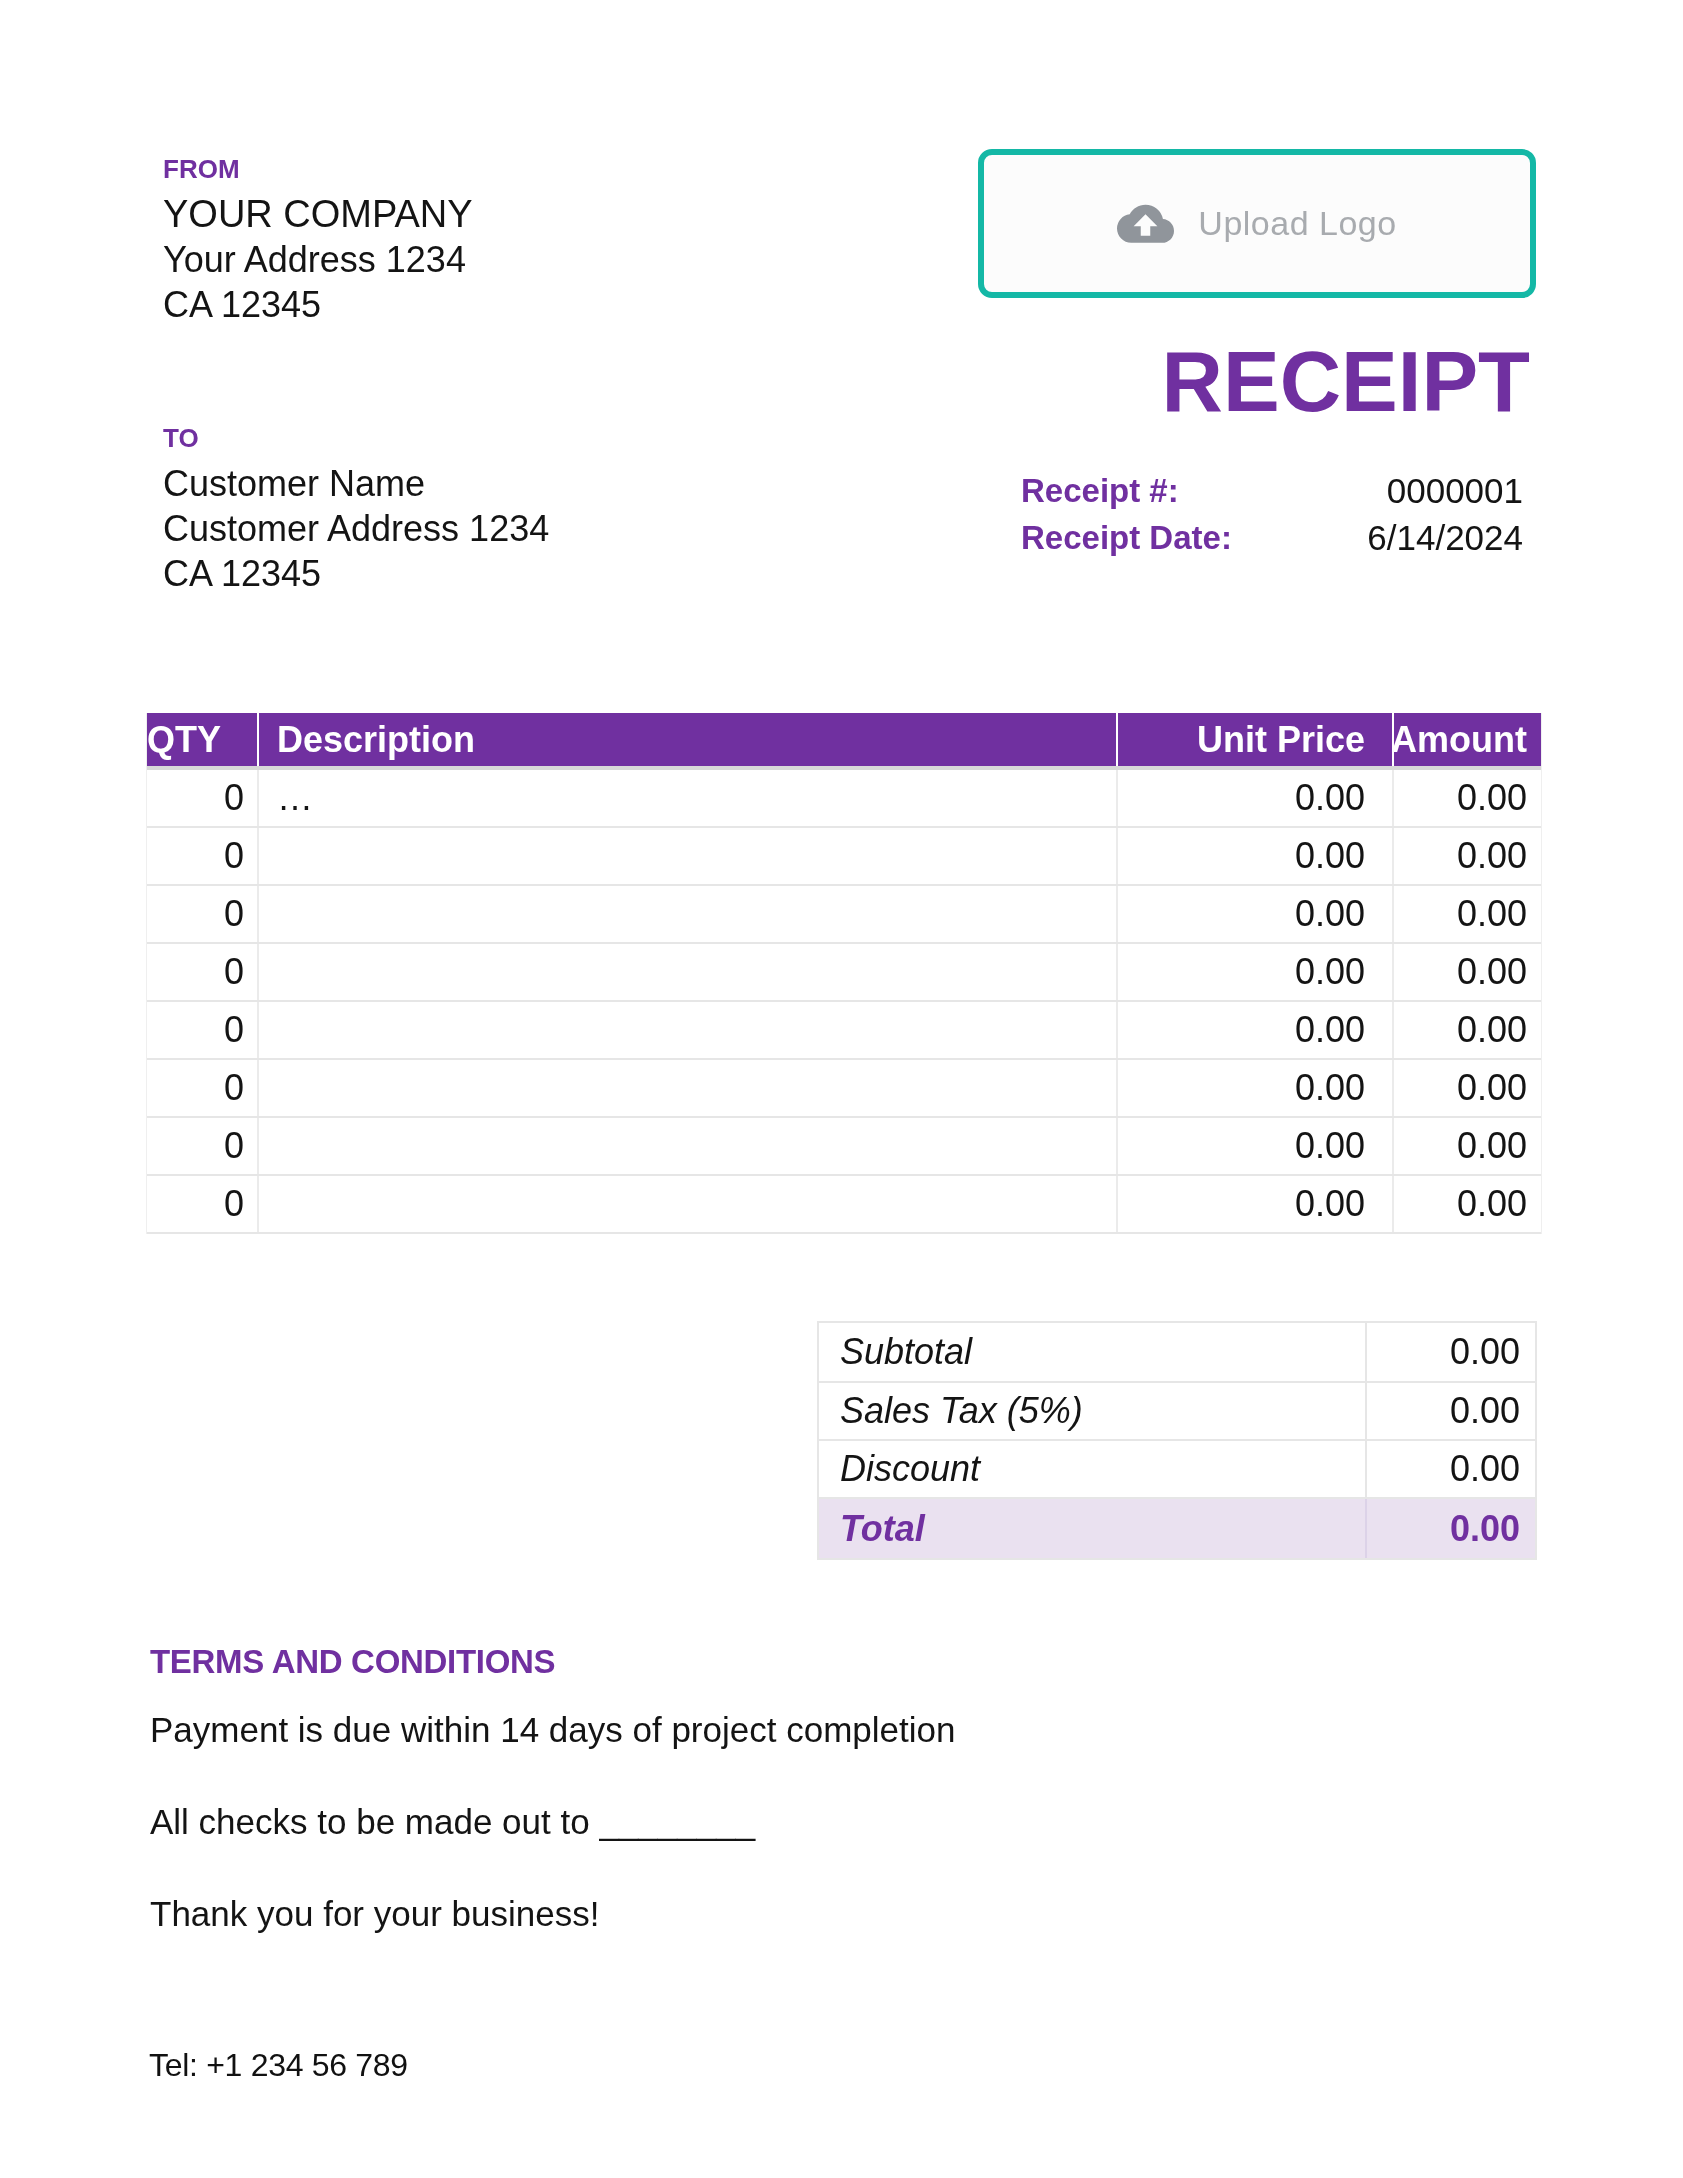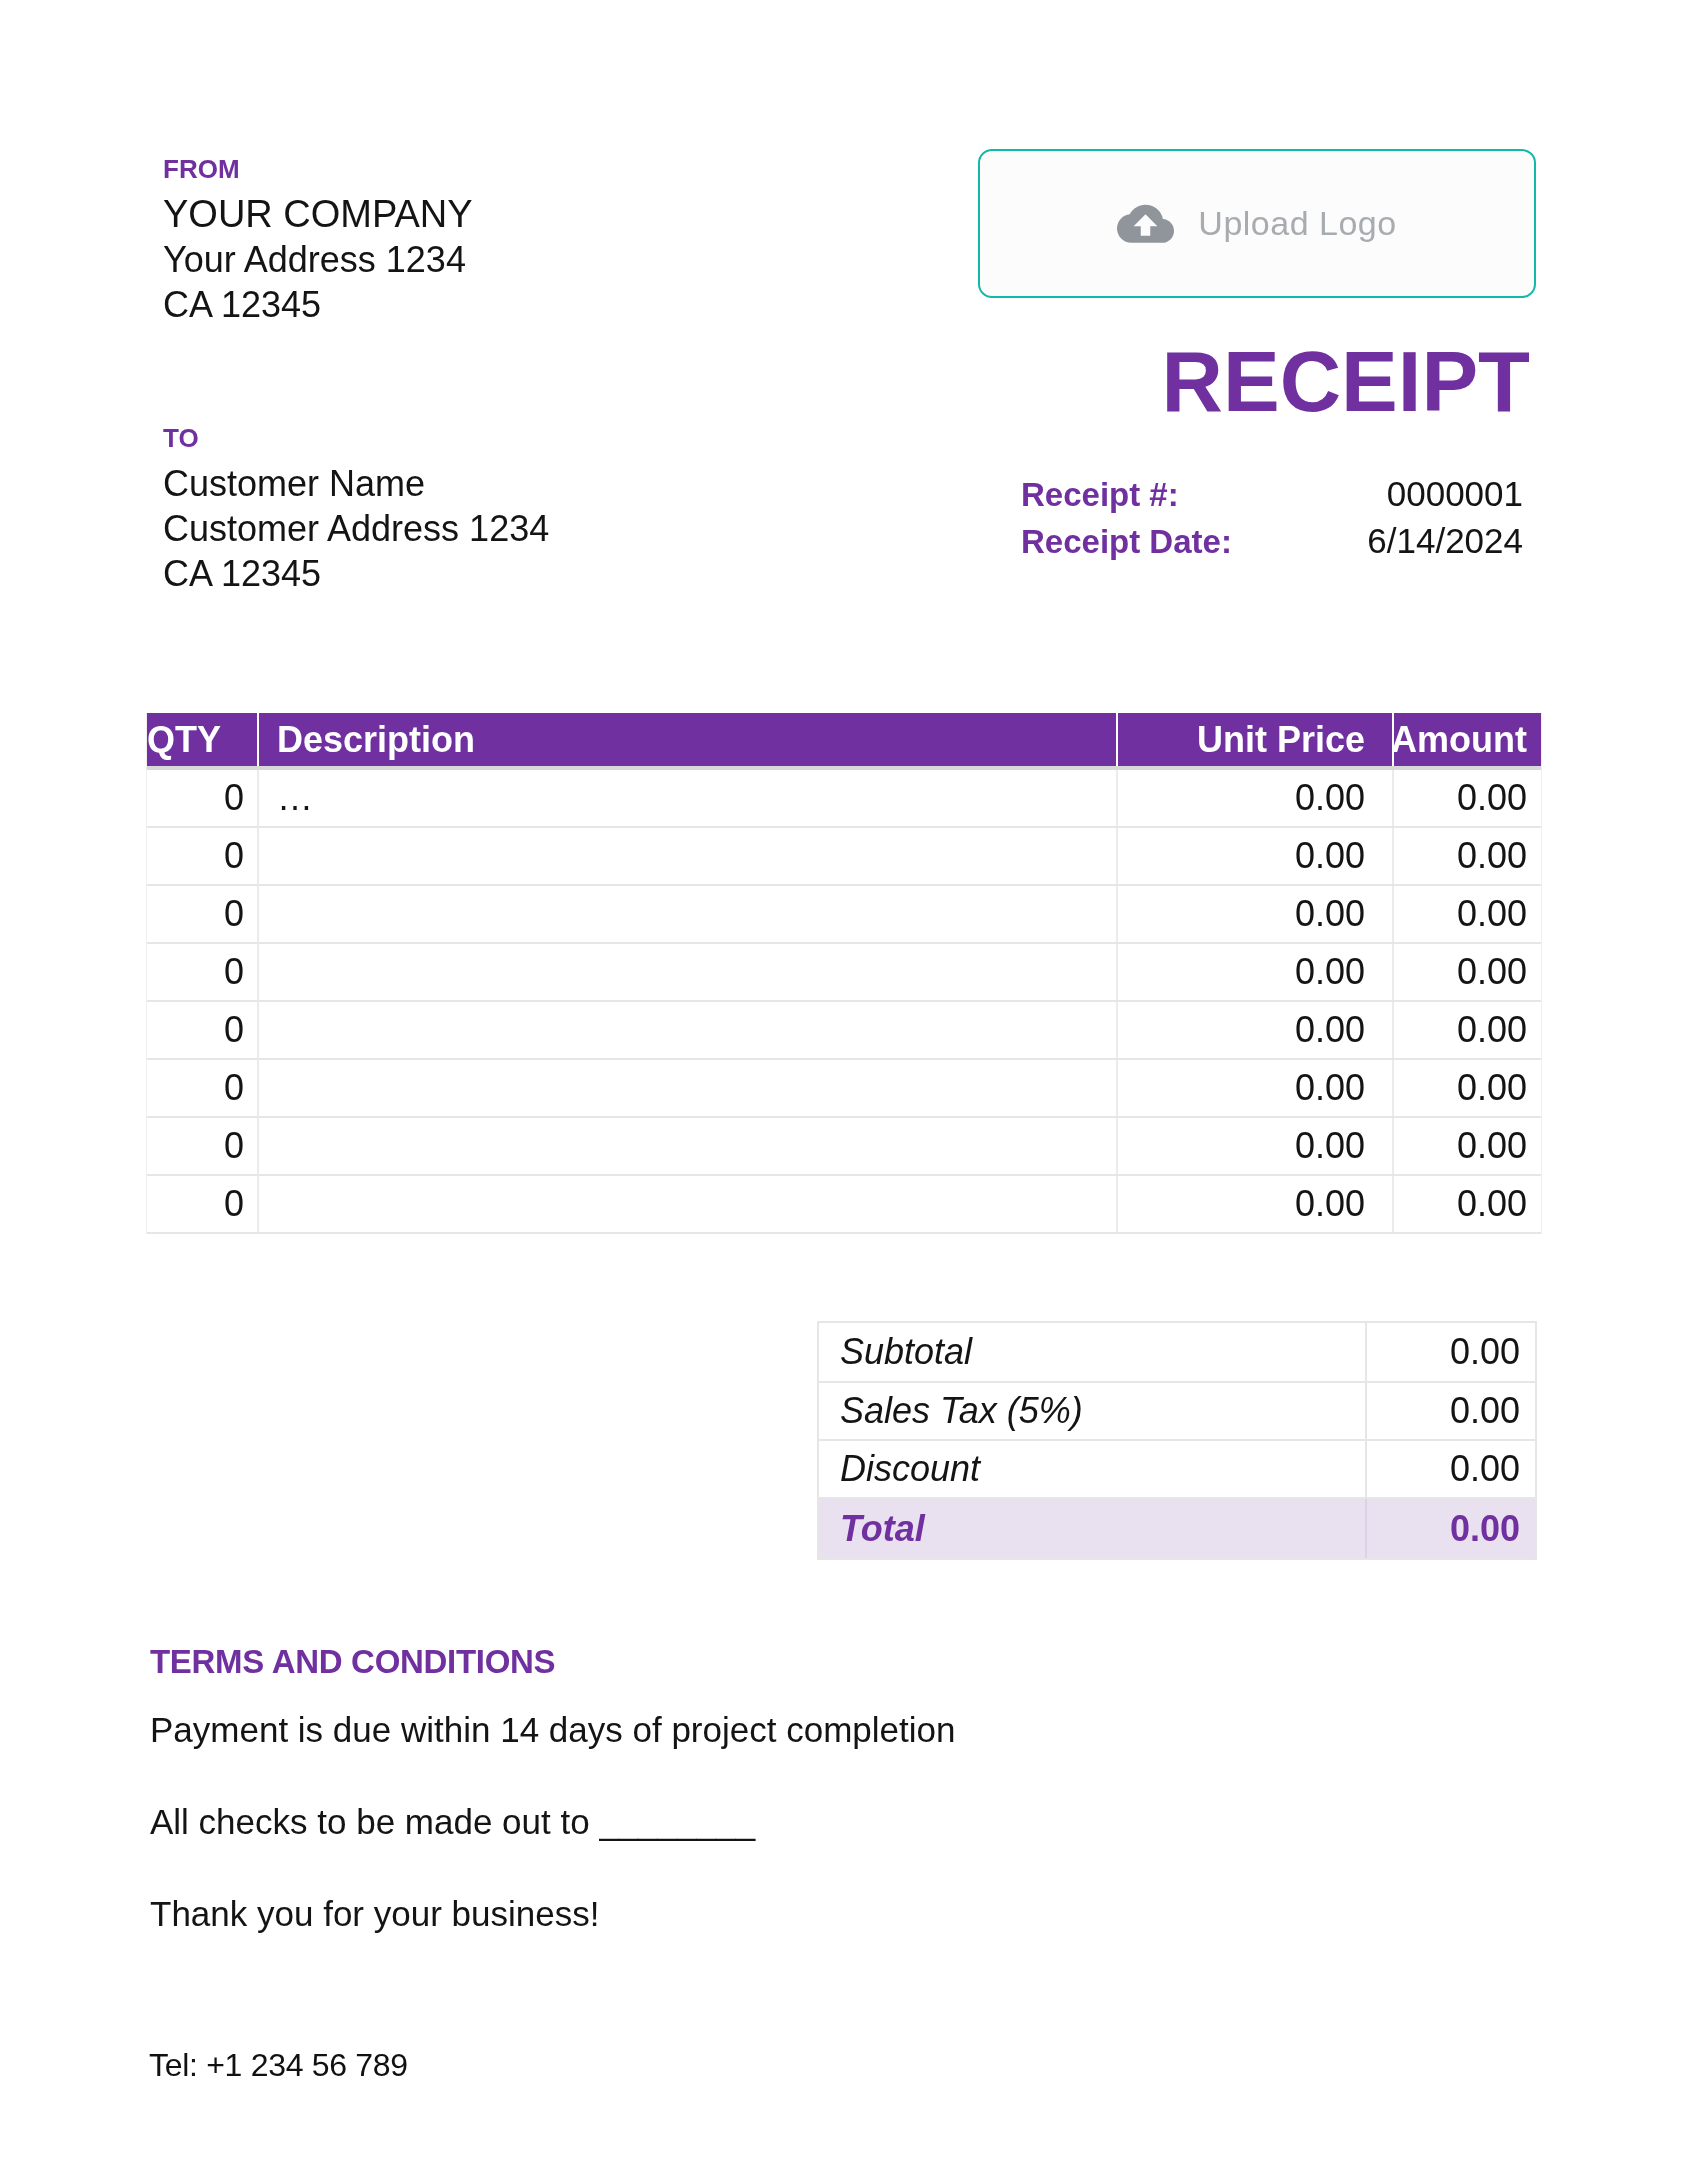--- a/index.html
+++ b/index.html
@@ -17,33 +17,33 @@
   
   .addr-block { position: absolute; line-height: 45px; font-size: 36px; }
   .addr-block .block-label { font-size: 26px; font-weight: 700; color: #7030A0; }
   .from-block { left: 163px; top: 147px; }
   .to-block   { left: 163px; top: 416px; }
   .company-line { font-size: 38px; }
 
   
   .upload-box {
     position: absolute; left: 978px; top: 149px; width: 558px; height: 149px;
-    background: #FCFCFC; border: 2px solid #14b8a6; border-radius: 14px;
+    background: #FCFCFC; border: 6px solid #14b8a6; border-radius: 14px;
     display: flex; align-items: center; justify-content: center; gap: 24px;
     cursor: pointer;
   }
   .upload-box .upload-label { font-size: 34px; color: #A8ABAF; letter-spacing: 0.5px; }
 
   
   .doc-title {
     position: absolute; top: 333px; right: 153px;
     font-size: 85px; font-weight: 700; color: #7030A0; letter-spacing: 0px;
   }
   .meta-block { position: absolute; left: 1021px; top: 467px; width: 502px; }
-  .meta-row { display: flex; justify-content: space-between; align-items: flex-end; height: 47px; }
+  .meta-row { display: flex; justify-content: space-between; align-items: center; height: 47px; }
   .meta-label { font-size: 33px; font-weight: 700; color: #7030A0; }
   .meta-value { font-size: 35px; color: #141414; }
 
   
   .items-table {
     position: absolute; left: 146px; top: 713px; width: 1396px;
     border-left: 1px solid #EFEFEF; border-right: 1px solid #EFEFEF;
   }
   .it-header {
     display: grid; grid-template-columns: 110px 847px 276px 162px;

